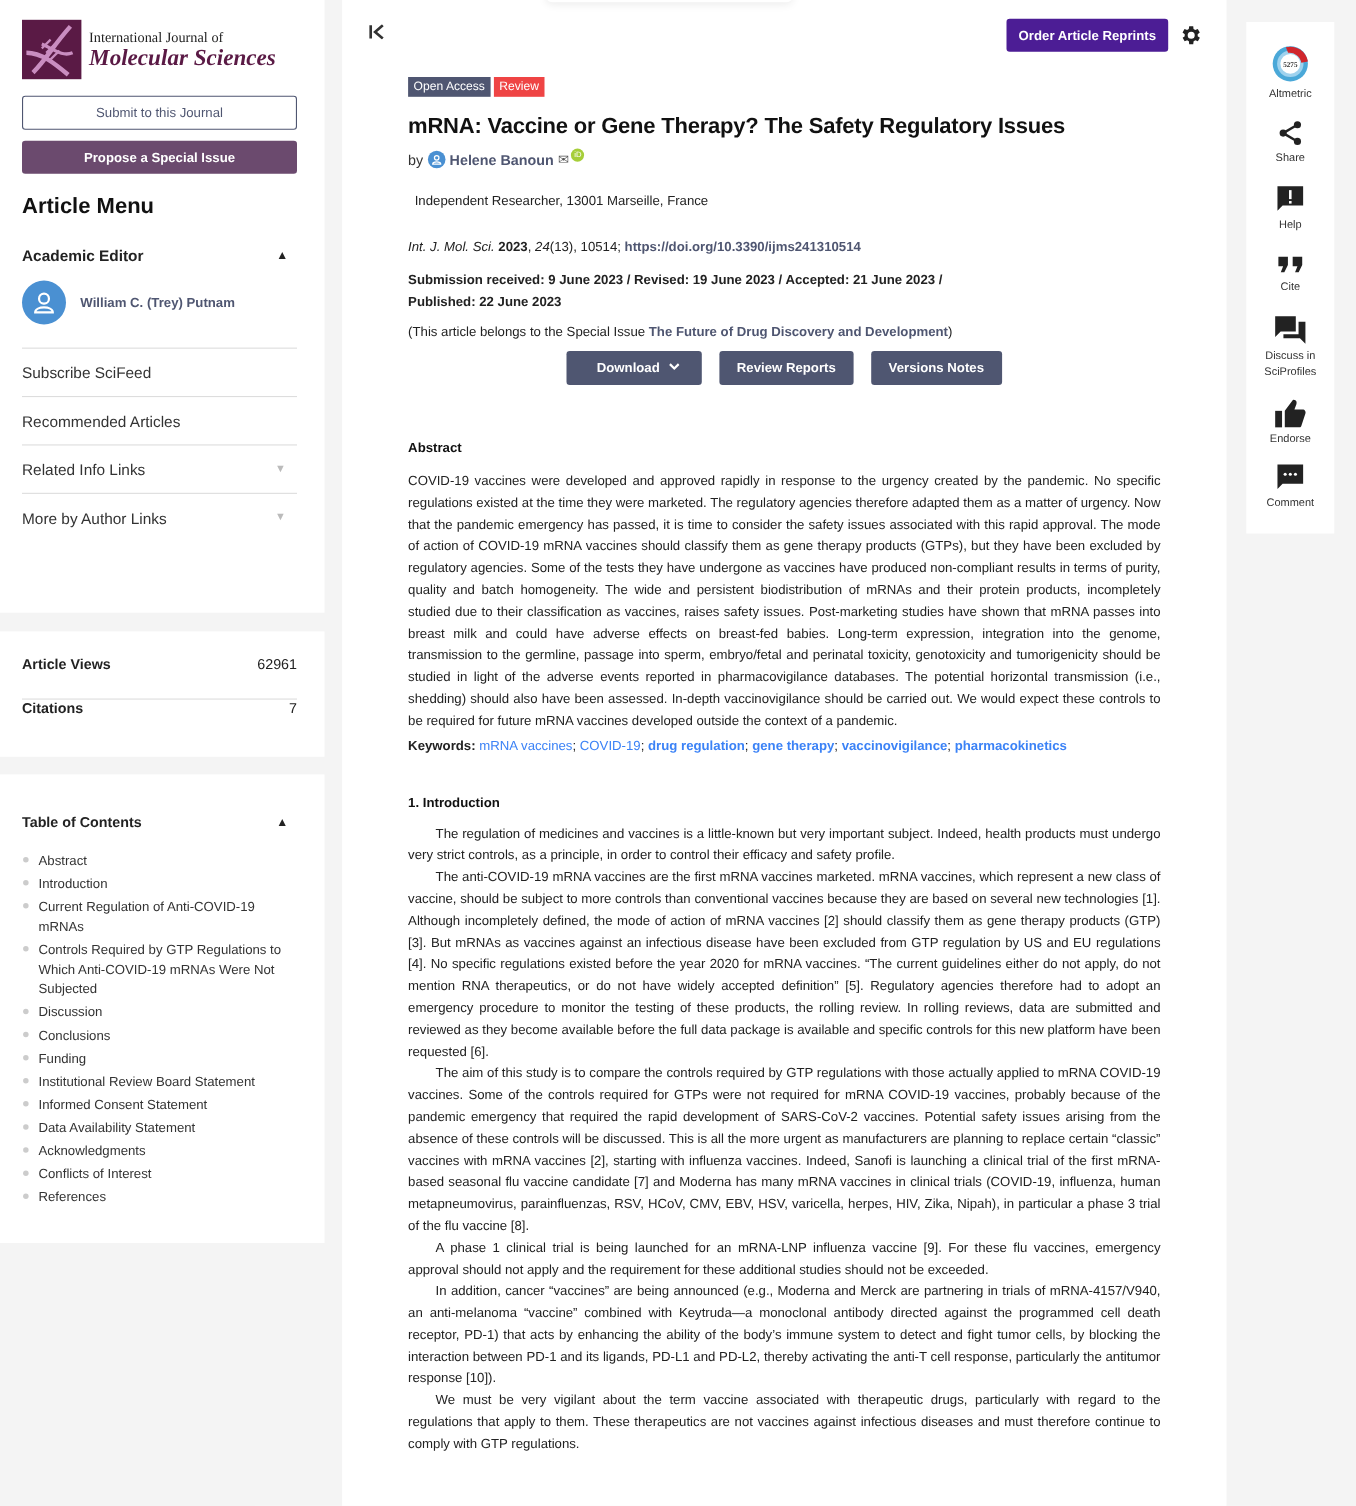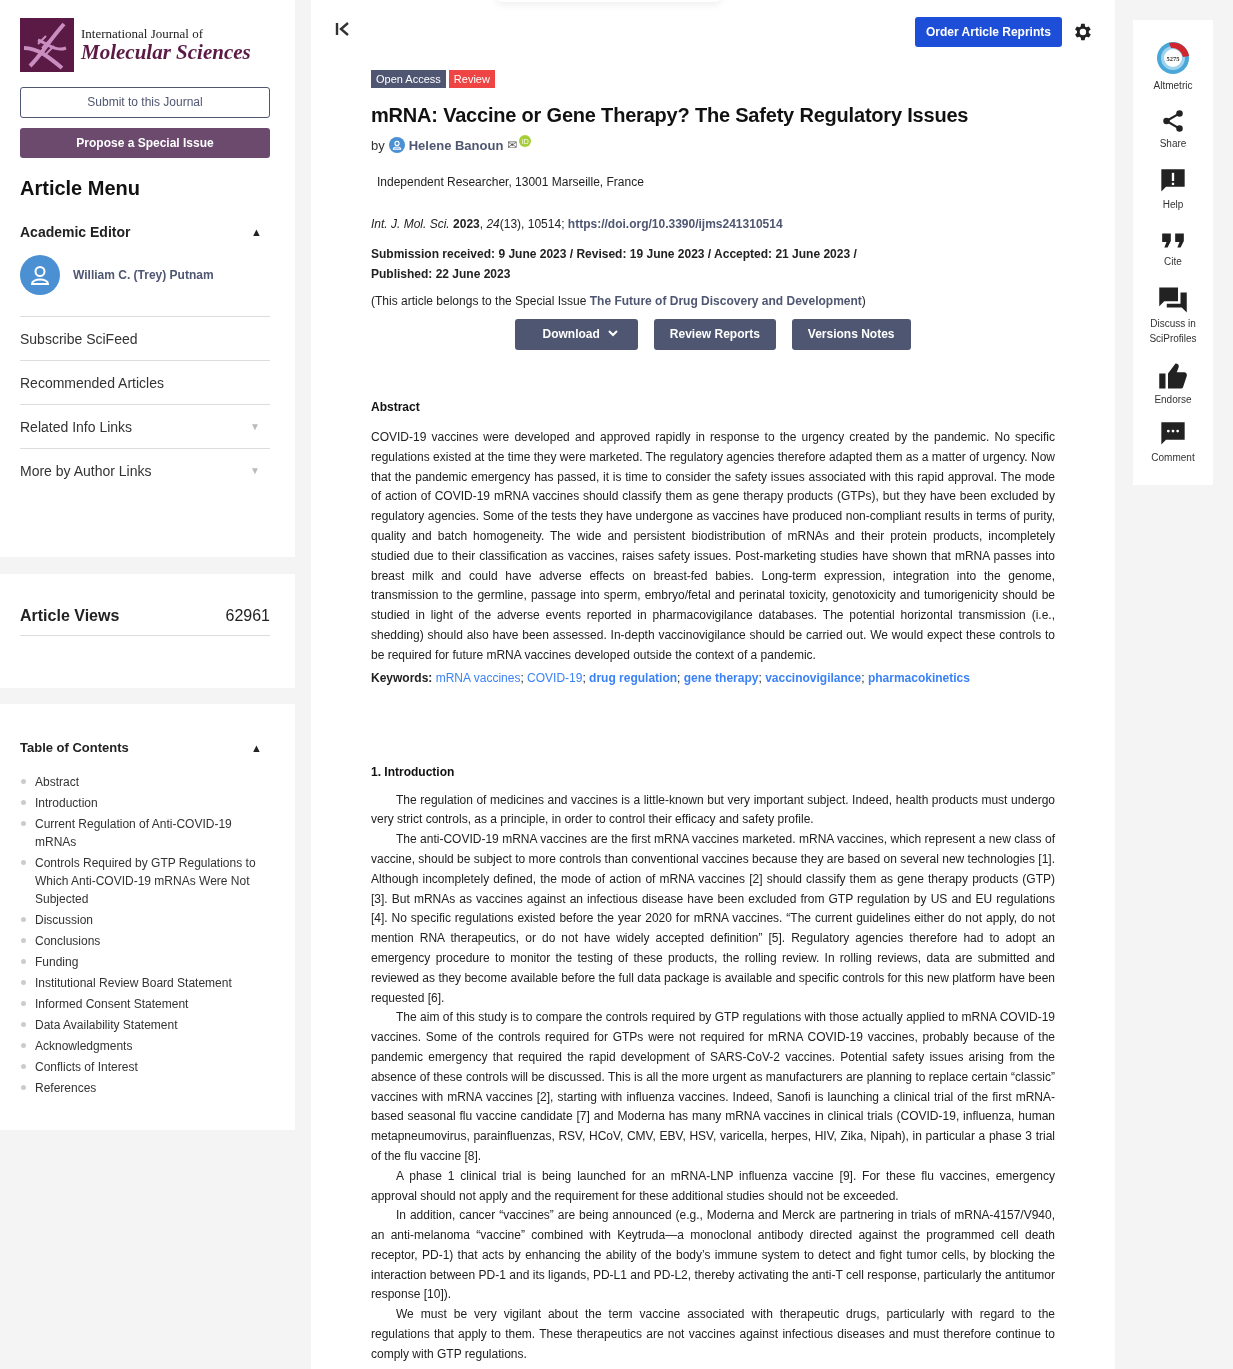--- a/index.html
+++ b/index.html
@@ -21,35 +21,35 @@
   .acad-head { display: flex; justify-content: space-between; align-items: center; margin-top: 24px; font-size: 14px; font-weight: bold; color: #222; width: 250px; }
   .caret-up { font-size: 11px; color: #222; margin-right: 8px; }
   .editor { display: flex; align-items: center; margin-top: 14px; height: 42px; }
   .editor-avatar { width: 40px; height: 40px; border-radius: 50%; background: #4a90d2; display: flex; align-items: center; justify-content: center; }
   .editor-name { margin-left: 13px; color: #4f5671; font-weight: bold; font-size: 12px; }
   .menu-list { margin-top: 20px; width: 250px; }
   .menu-item { border-top: 1px solid #ddd; height: 44px; display: flex; align-items: center; justify-content: space-between; font-size: 14px; color: #333; cursor: pointer; }
   .chev-down { font-size: 10px; color: #bbb; margin-right: 10px; }
 
   .panel-stats { position: absolute; top: 574px; left: 0; width: 295px; height: 114px; padding: 0 25px 0 20px; }
-  .stat-row { display: flex; justify-content: space-between; align-items: center; height: 41px; font-size: 16px; }
+  .stat-row { display: flex; justify-content: space-between; height: 41px; font-size: 13px; }
   .stat-row:first-child { margin-top: 22px; border-bottom: 1px solid #ddd; height: 40px; }
   .stat-label { font-weight: bold; color: #222; }
 
   .panel-toc { position: absolute; top: 704px; left: 0; width: 295px; height: 426px; padding: 0 25px 0 20px; }
   .toc-head { display: flex; justify-content: space-between; align-items: center; margin-top: 36px; font-size: 13px; font-weight: bold; width: 250px; color: #222; }
   .toc-list { list-style: none; margin-top: 18px; }
   .toc-list li { position: relative; padding-left: 15px; font-size: 12px; line-height: 18px; margin-bottom: 3px; color: #333; cursor: pointer; width: 250px; }
   .toc-list li::before { content: ""; position: absolute; left: 1px; top: 6px; width: 5px; height: 5px; border-radius: 50%; background: #ccc; }
 
   
   .main { position: absolute; left: 311px; top: 0; width: 804px; height: 1369px; background: #fff; }
   .top-shadow { position: absolute; left: 185px; top: -10px; width: 225px; height: 12px; border-radius: 6px; box-shadow: 0 2px 8px rgba(0,0,0,0.08); }
   .collapse-btn { position: absolute; left: 24px; top: 22px; font-size: 16px; font-weight: bold; color: #333; cursor: pointer; }
-  .reprints-btn { position: absolute; left: 604px; top: 17px; height: 30px; padding: 0 11px; background: #1d4ed8; color: #fff; font-weight: bold; font-size: 12px; border-radius: 3px; line-height: 30px; border: none; cursor: pointer; }
+  .reprints-btn { position: absolute; left: 604px; top: 17px; height: 30px; padding: 0 11px; background: #4c1d95; color: #fff; font-weight: bold; font-size: 12px; border-radius: 3px; line-height: 30px; border: none; cursor: pointer; }
   .gear { position: absolute; left: 760px; top: 21px; cursor: pointer; }
   .article { position: absolute; left: 60px; top: 70px; width: 684px; }
   .badges { display: flex; gap: 3px; }
   .badge { font-size: 11px; color: #fff; padding: 0 5px; height: 18px; line-height: 18px; }
   .badge-oa { background: #4f5671; }
   .badge-rev { background: #ef4444; }
   .title { font-size: 20px; font-weight: bold; color: #111; margin-top: 16px; letter-spacing: -0.2px; }
   .byline { margin-top: 10px; font-size: 13px; display: flex; align-items: center; }
   .by { color: #333; margin-right: 4px; }
   .author-avatar { width: 16px; height: 16px; border-radius: 50%; background: #4a90d2; display: inline-flex; align-items: center; justify-content: center; margin-right: 4px; }
@@ -67,21 +67,21 @@
   .act-btn { height: 31px; background: #4f5671; color: #fff; font-weight: bold; font-size: 12px; border-radius: 3px; padding: 0 16px; line-height: 31px; border: none; cursor: pointer; display: flex; align-items: center; }
   .act-btn .dl-caret { margin-left: 8px; font-size: 9px; }
   .act-btn.dl { padding: 0 20px 0 27px; }
   .h-sec { font-size: 12px; font-weight: bold; color: #111; }
   .abstract-h { margin-top: 50px; }
   .abstract-p { margin-top: 14px; font-size: 12px; line-height: 19.8px; text-align: justify; color: #222; }
   .keywords { margin-top: 5px; font-size: 12px; color: #222; }
   .keywords .kw-label { font-weight: bold; }
   .keywords a { color: #3b82f6; text-decoration: none; }
   .keywords a.b { font-weight: bold; }
-  .intro-h { margin-top: 80px; }
+  .intro-h { margin-top: 38px; }
   .body-p { font-size: 12px; line-height: 19.8px; text-align: justify; text-indent: 25px; color: #222; }
   .intro-body { margin-top: 12px; }
 
   
   .rail { position: absolute; left: 1133px; top: 20px; width: 80px; height: 465px; background: #fff; }
   .rail-item { position: absolute; left: 0; width: 80px; text-align: center; font-size: 10px; color: #333; cursor: pointer; }
   .rail-item svg { display: block; margin: 0 auto; }
   .rail-label { display: block; margin-top: 2px; line-height: 15px; }
 </style>
 </head>
@@ -139,20 +139,24 @@
         <span>More by Author Links</span>
         <span class="chev-down">▼</span>
       </div>
     </div>
   </div>
 
   <div class="panel panel-stats">
     <div class="stat-row">
       <span class="stat-label">Article Views</span>
       <span>62961</span>
+    </div>
+    <div class="stat-row">
+      <span class="stat-label">Citations</span>
+      <span>7</span>
     </div>
   </div>
 
   <div class="panel panel-toc">
     <div class="toc-head">
       <span>Table of Contents</span>
       <span class="caret-up">▲</span>
     </div>
     <ul class="toc-list">
       <li>Abstract</li>

